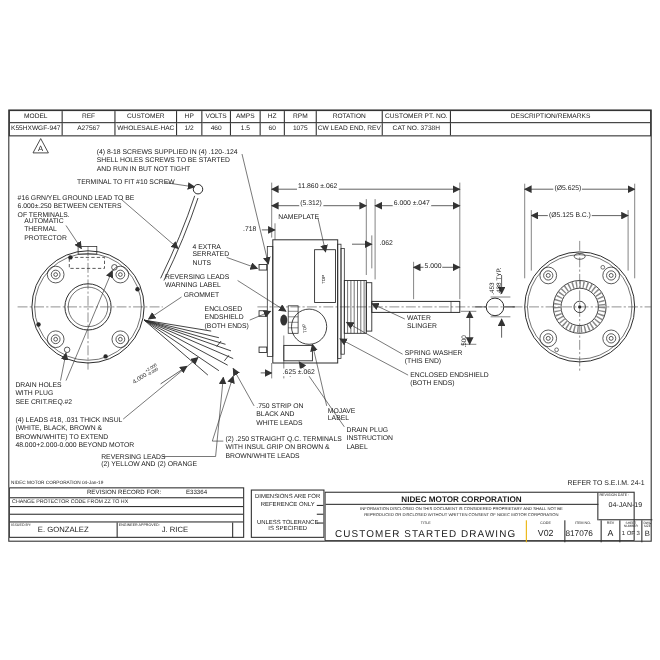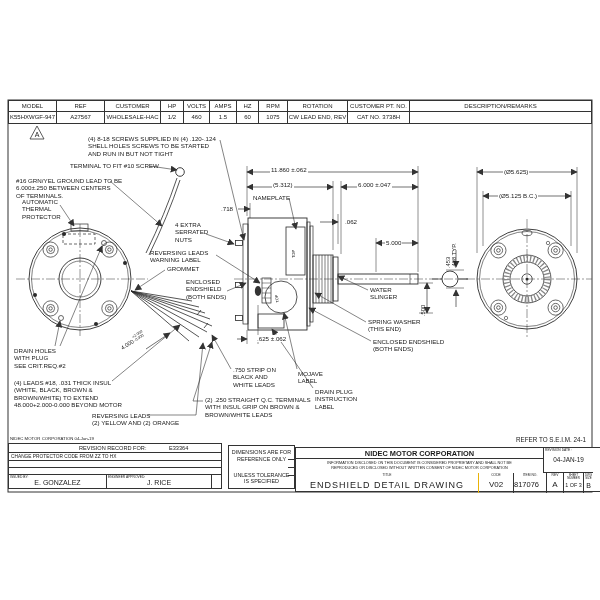--- a/index.html
+++ b/index.html
@@ -361,35 +361,35 @@
 REFERENCE ONLY</div>
     <div style="position:absolute;left:0;right:0;bottom:3px;text-align:center;font-size:5.4px;white-space:pre-line;line-height:1.25">UNLESS TOLERANCE
 IS SPECIFIED</div>
     <div style="position:absolute;right:0;top:13px;width:6px;border-top:1px solid #333"></div>
     <div style="position:absolute;right:0;top:21px;width:6px;border-top:1px solid #333"></div>
     <div style="position:absolute;right:0;top:29px;width:6px;border-top:1px solid #333"></div>
   </div>
 
   <div class="lbl" style="left:516px;top:436px;font-size:6.3px">REFER TO S.E.I.M. 24-1</div>
 
-  <div class="blk" style="left:295px;top:447px;width:306px;height:45px">
+  <div class="blk" style="left:295px;top:447px;width:282px;height:45px">
     <div class="cc" style="left:0;top:0;width:248px;height:11px;border-right:1px solid #333;border-bottom:1px solid #333">
       <div style="text-align:center;font-size:7.4px;font-weight:bold;padding-top:1px">NIDEC MOTOR CORPORATION</div>
     </div>
     <div class="cc" style="left:0;top:11px;width:248px;height:14px;border-right:1px solid #333">
       <div style="text-align:center;font-size:3.8px;white-space:pre-line;line-height:1.35;padding-top:2px">INFORMATION DISCLOSED ON THIS DOCUMENT IS CONSIDERED PROPRIETARY AND SHALL NOT BE
 REPRODUCED OR DISCLOSED WITHOUT WRITTEN CONSENT OF NIDEC MOTOR CORPORATION</div>
     </div>
     <div class="cc" style="left:248px;top:0;width:49px;height:25px;border-bottom:1px solid #333">
       <span class="cell-label">REVISION DATE :</span>
       <span style="position:absolute;left:0;right:0;top:8px;text-align:center;font-size:6.4px">04-JAN-19</span>
     </div>
     <div class="cc" style="left:0;top:25px;width:182px;height:20px">
       <span class="cell-label" style="left:0;right:0;text-align:center">TITLE</span>
-      <span style="position:absolute;left:0;right:0;top:7px;text-align:center;font-size:9px;letter-spacing:1px">ENDSHIELD DETAIL DRAWING</span>
+      <span style="position:absolute;left:0;right:0;top:7px;text-align:center;font-size:9px;letter-spacing:1px">CUSTOMER STARTED DRAWING</span>
     </div>
     <div class="cc" style="left:182px;top:25px;width:35px;height:20px;border-left:1px solid #eab308">
       <span class="cell-label" style="left:0;right:0;text-align:center">CODE</span>
       <span style="position:absolute;left:0;right:0;top:7px;text-align:center;font-size:8px">V02</span>
     </div>
     <div class="cc" style="left:217px;top:25px;width:33px;height:20px;border-left:1px solid #333">
       <span class="cell-label" style="left:0;right:0;text-align:center">ITEM NO.</span>
       <span style="position:absolute;left:0;right:16px;top:7px;text-align:left;font-size:7.5px">817076</span>
     </div>
     <div class="cc" style="left:250px;top:25px;width:17px;height:20px;border-left:1px solid #333">

